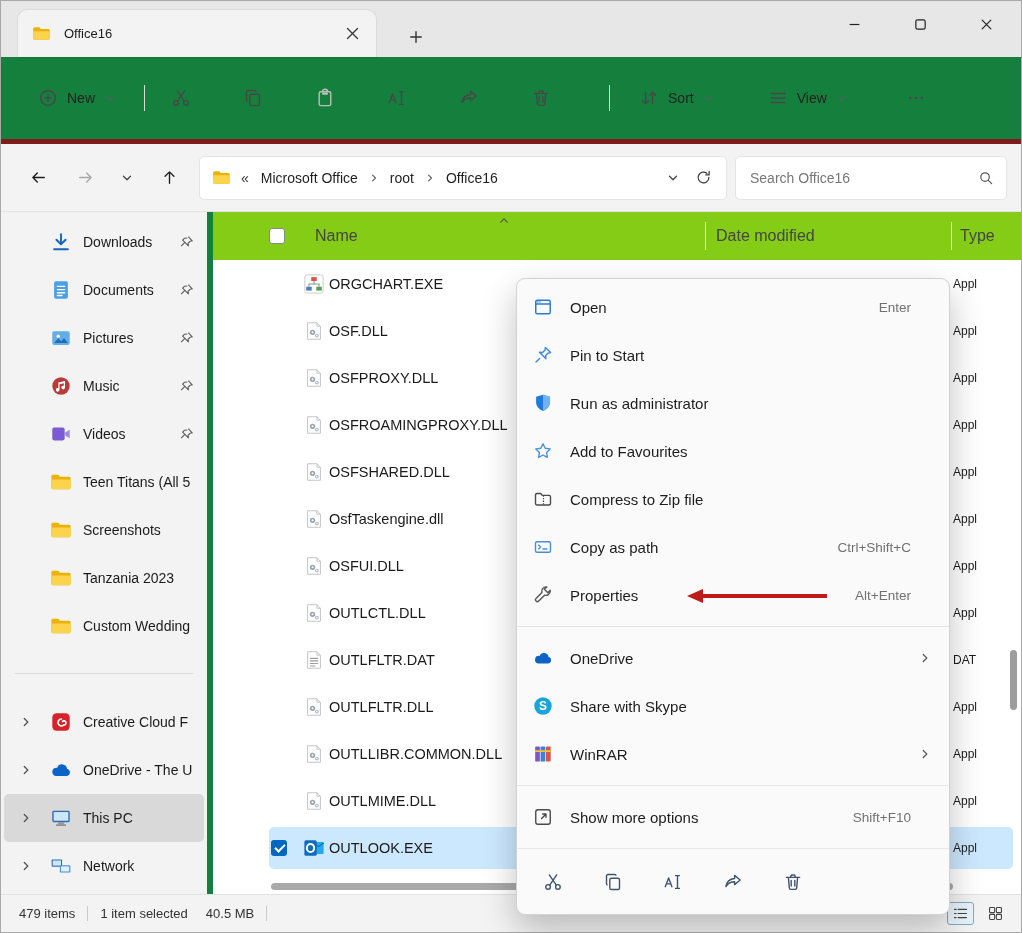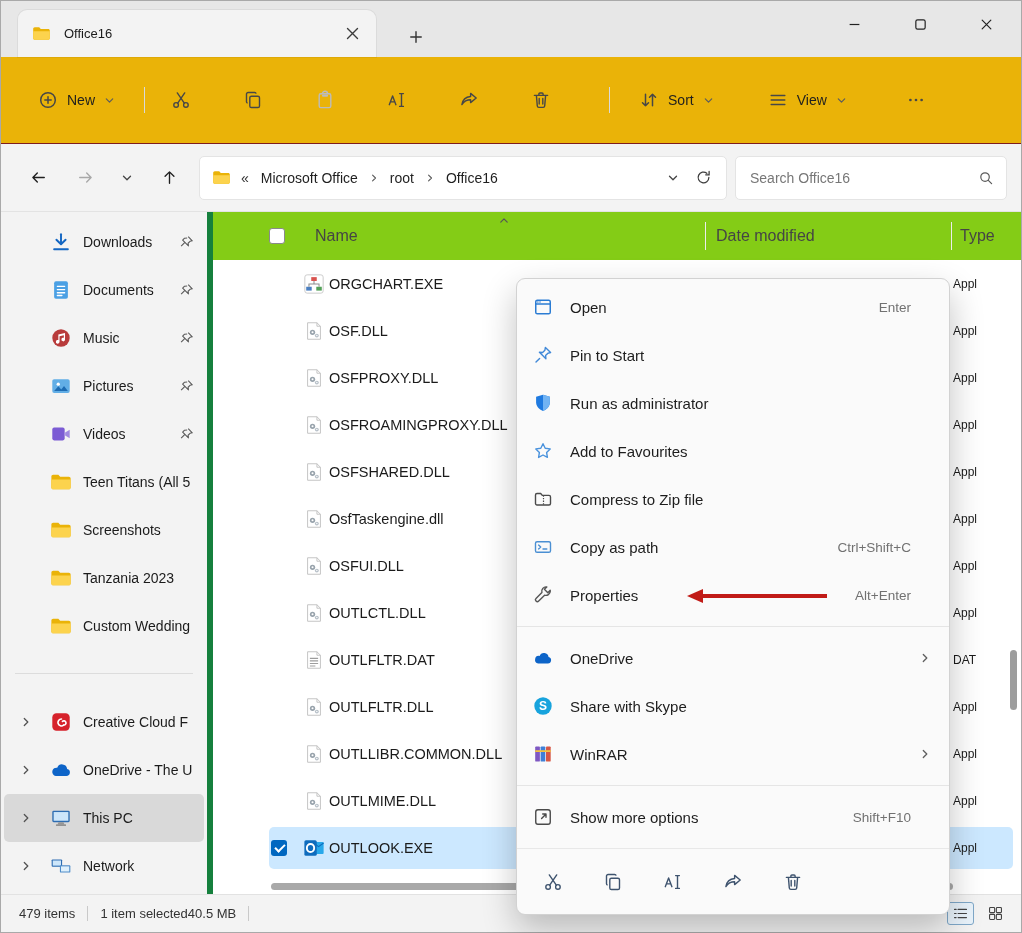--- a/index.html
+++ b/index.html
@@ -18,21 +18,21 @@
   .tab-ic{width:19px;height:19px}
   .tab-title{margin-left:13px;font-size:13px;flex:1}
   .tab-close{width:15px;height:15px;color:#3c3c3c;margin-right:2px}
   .newtab{position:absolute;left:402px;top:23px;width:26px;height:26px;display:flex;align-items:center;justify-content:center;border-radius:4px;color:#333}
   .plus-ic{width:14px;height:14px}
   .winctls{position:absolute;right:2px;top:0;height:46px;display:flex}
   .winctl{width:66px;height:46px;display:flex;align-items:center;justify-content:center;color:#222}
   .ctl-ic{width:13px;height:13px}
 
   
-  .toolbar{flex:0 0 87px;background:#eab308;display:flex;align-items:center;padding:0 24px;border-bottom:1px solid #7f1d1d;}
+  .toolbar{flex:0 0 87px;background:#15803d;display:flex;align-items:center;padding:0 24px;border-bottom:5px solid #7f1d1d;}
   .tb-group{display:flex;align-items:center;gap:9px;height:42px;padding:0 13px;border-radius:5px;font-size:14px;color:#1f1f1f;white-space:nowrap}
   .tb-ic{width:20px;height:20px;color:#474747}
   .chev-ic{width:11px;height:11px;color:#5c5c5c}
   .tb-sep{width:1px;height:26px;background:#d9d9d9;margin:0 16px}
   .tb-btn{width:40px;height:40px;border:none;background:transparent;display:flex;align-items:center;justify-content:center;border-radius:5px;margin-right:32px;padding:0;cursor:default}
   .tb-btn.disabled .tb-ic{color:#bcbcbc}
   .tb-view{margin-left:28px}
   .tb-more{margin-left:36px;margin-right:0}
 
   
@@ -87,21 +87,21 @@
   .cell-name{width:376px;flex:none;font-size:14.5px;white-space:nowrap}
   .cell-date{width:246px;flex:none}
   .cell-type{flex:1;white-space:nowrap;overflow:hidden;font-size:12px;padding-left:2px}
 
   .h-scroll{position:absolute;left:58px;bottom:4px;width:682px;height:7px;border-radius:4px;background:#a9a9a9;z-index:5}
   .v-scroll{position:absolute;right:4px;top:438px;width:7px;height:60px;border-radius:4px;background:#9d9d9d;z-index:5}
 
   
   .statusbar{flex:0 0 38px;background:#f3f3f3;border-top:1px solid #e2e2e2;display:flex;align-items:center;padding:0 12px 0 18px;font-size:13px;color:#333}
   .sb-sep{width:1px;height:15px;background:#c9c9c9;margin:0 12px}
-  .sb-size{margin-left:0}
+  .sb-size{margin-left:18px}
   .sb-spacer{flex:1}
   .sb-btn{width:27px;height:23px;display:flex;align-items:center;justify-content:center;border-radius:3px;color:#444;margin-left:8px;border:1px solid transparent}
   .sb-btn.active{border:1px solid #7fa8c9;background:#e9f3fb}
   .sb-ic{width:17px;height:17px}
 
   
   .context-menu{position:absolute;left:516px;top:278px;width:434px;background:#fafafa;border:1px solid #d2d2d2;border-radius:9px;
                 box-shadow:0 14px 34px rgba(0,0,0,.24);padding-top:4px;z-index:50;overflow:hidden}
   .menu-item{height:48px;display:flex;align-items:center;padding:0 16px;font-size:15px;color:#1d1d1d}
   .menu-ic{width:20px;height:20px;margin-right:17px}
@@ -390,42 +390,42 @@
             <svg viewBox="0 0 14 14" fill="none" stroke="#5c5c5c" stroke-width="1.05" stroke-linejoin="round">
               <path d="M8.6 1.6l3.8 3.8-2.1.5-1.8 1.8.3 2.4-3.3-3.3L2 10.3"></path>
               <path d="M5.5 6.9L3.4 4.8l1.8-1.8 2.4-.2"></path>
             </svg>
           </span>
   </div>
         <div class="side-item">
     <span class="side-chev-slot"></span>
     <span class="ic side-ic">
             <svg viewBox="0 0 24 24">
-              <circle cx="12" cy="12" r="9.5" fill="#b83b3b"></circle>
-              <path d="M10.4 16.2a2 2 0 1 1-1.3-1.9V8.2l7.3-1.7v7.2a2 2 0 1 1-1.3-1.9V9.1l-4.7 1.1z" fill="#fff"></path>
-            </svg>
-          </span>
-    <span class="side-label">Music</span>
+              <rect x="2.5" y="4.5" width="19" height="15" rx="2" fill="#62aee6"></rect>
+              <circle cx="9" cy="10" r="1.8" fill="#fff"></circle>
+              <path d="M4.5 17.5l4.6-5.2 3.2 3.4 3-3.8 4.2 5.6z" fill="#1e6cb3"></path>
+            </svg>
+          </span>
+    <span class="side-label">Pictures</span>
     <span class="ic side-pin">
             <svg viewBox="0 0 14 14" fill="none" stroke="#5c5c5c" stroke-width="1.05" stroke-linejoin="round">
               <path d="M8.6 1.6l3.8 3.8-2.1.5-1.8 1.8.3 2.4-3.3-3.3L2 10.3"></path>
               <path d="M5.5 6.9L3.4 4.8l1.8-1.8 2.4-.2"></path>
             </svg>
           </span>
   </div>
         <div class="side-item">
     <span class="side-chev-slot"></span>
     <span class="ic side-ic">
             <svg viewBox="0 0 24 24">
-              <rect x="2.5" y="4.5" width="19" height="15" rx="2" fill="#62aee6"></rect>
-              <circle cx="9" cy="10" r="1.8" fill="#fff"></circle>
-              <path d="M4.5 17.5l4.6-5.2 3.2 3.4 3-3.8 4.2 5.6z" fill="#1e6cb3"></path>
-            </svg>
-          </span>
-    <span class="side-label">Pictures</span>
+              <circle cx="12" cy="12" r="9.5" fill="#b83b3b"></circle>
+              <path d="M10.4 16.2a2 2 0 1 1-1.3-1.9V8.2l7.3-1.7v7.2a2 2 0 1 1-1.3-1.9V9.1l-4.7 1.1z" fill="#fff"></path>
+            </svg>
+          </span>
+    <span class="side-label">Music</span>
     <span class="ic side-pin">
             <svg viewBox="0 0 14 14" fill="none" stroke="#5c5c5c" stroke-width="1.05" stroke-linejoin="round">
               <path d="M8.6 1.6l3.8 3.8-2.1.5-1.8 1.8.3 2.4-3.3-3.3L2 10.3"></path>
               <path d="M5.5 6.9L3.4 4.8l1.8-1.8 2.4-.2"></path>
             </svg>
           </span>
   </div>
         <div class="side-item">
     <span class="side-chev-slot"></span>
     <span class="ic side-ic">

